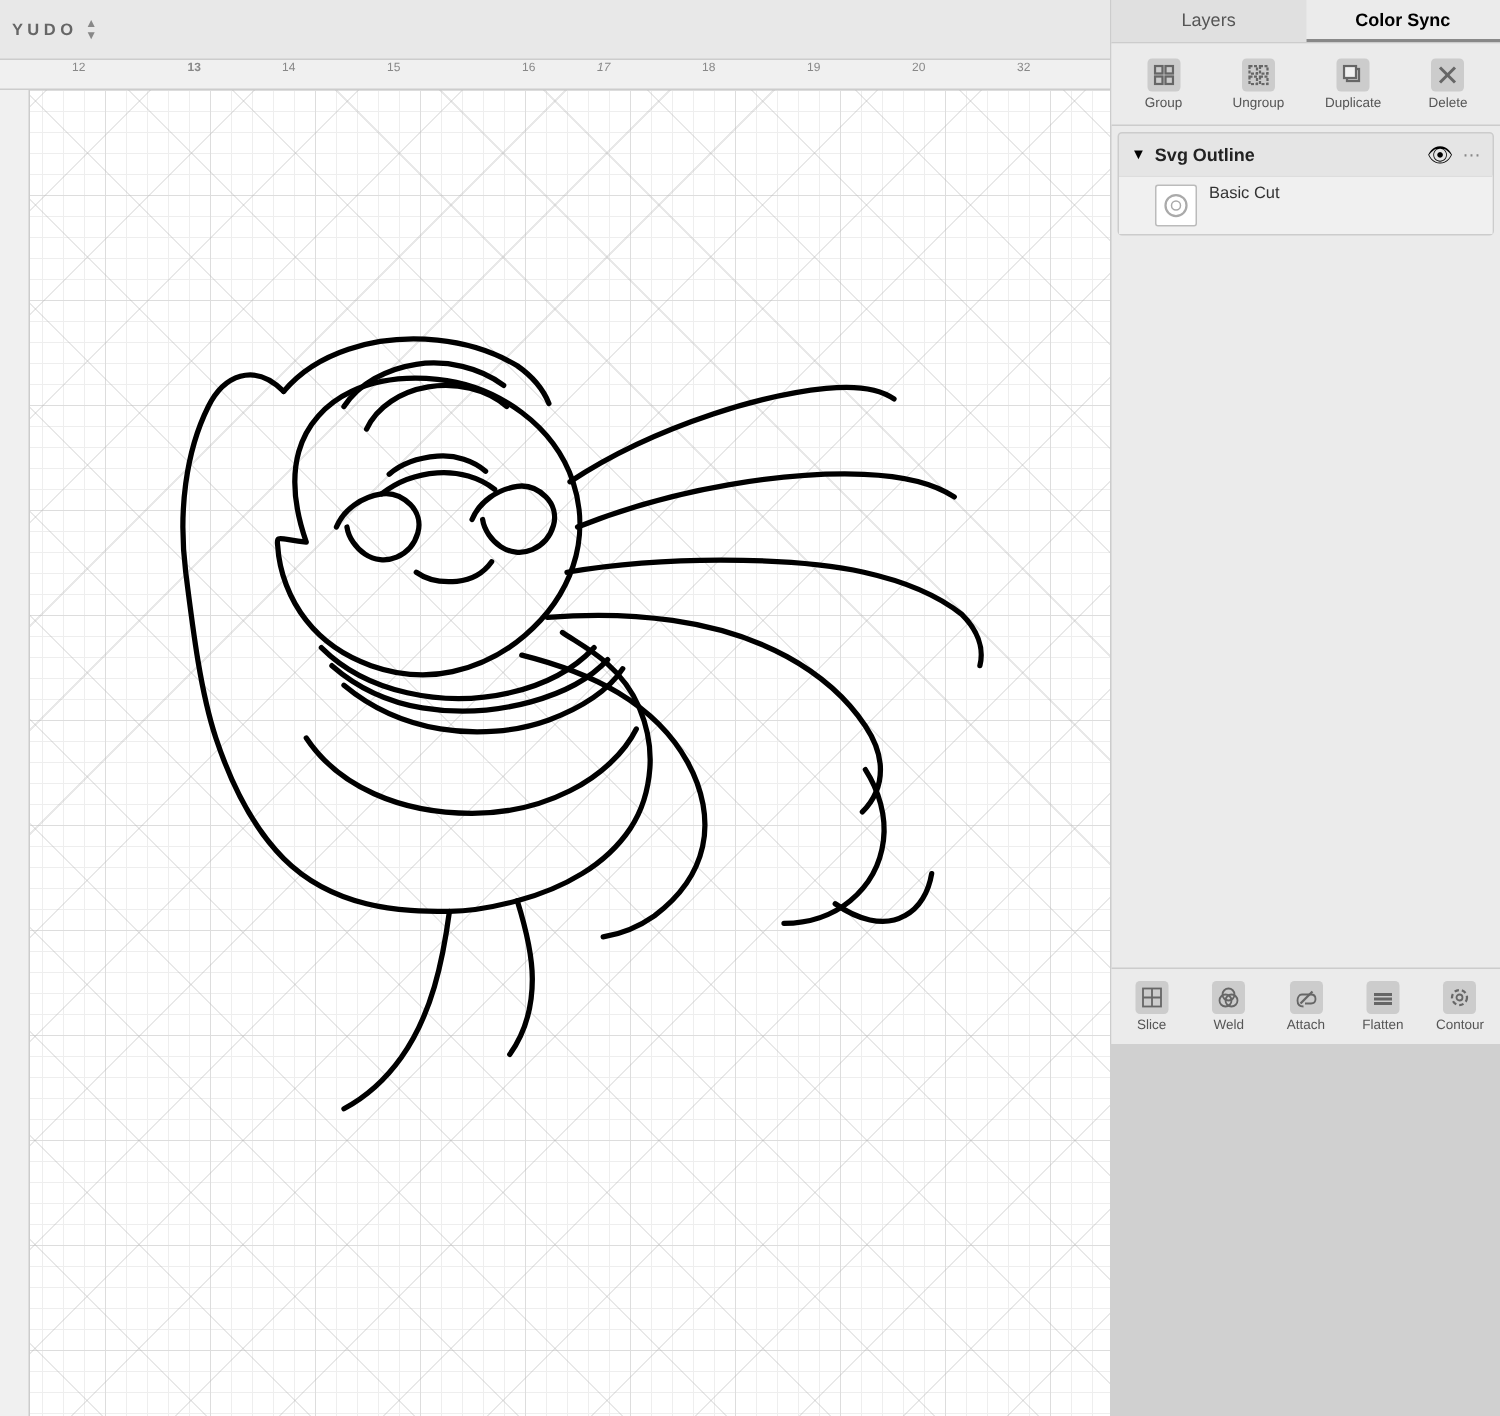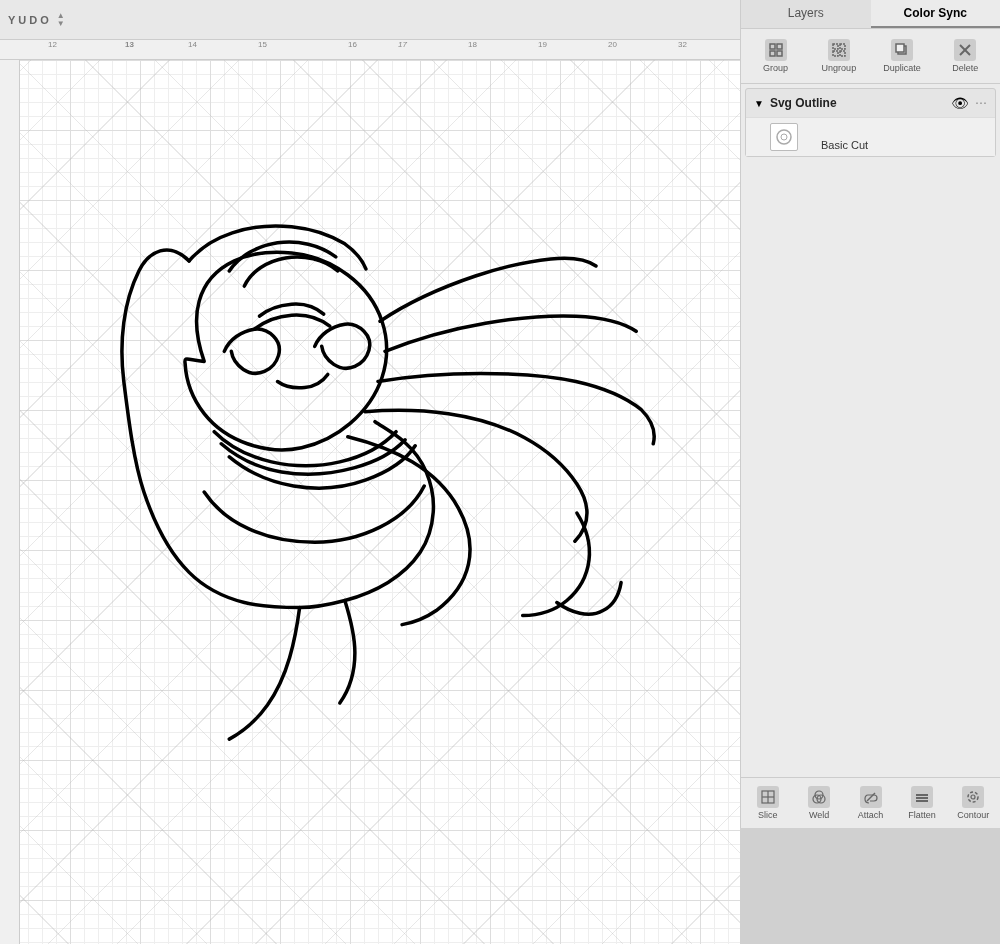--- a/index.html
+++ b/index.html
@@ -70,21 +70,21 @@
       top: 0;
       left: 20px;
       width: 720px;
       height: calc(100% - 20px);
       z-index: 3;
     }
 
     
     .right-panel {
       width: 260px;
-      height: 828px;
+      height: 696px;
       background: #ebebeb;
       border-left: 1px solid #ccc;
       display: flex;
       flex-direction: column;
     }
 
     
     .tab-bar {
       display: flex;
       background: #e0e0e0;
@@ -167,23 +167,23 @@
 
     .layer-group-name {
       font-size: 12px;
       font-weight: 600;
       color: #222;
       flex: 1;
     }
 
     .layer-item {
       display: flex;
-      align-items: flex-end;
+      align-items: flex-start;
       padding: 5px 8px 5px 24px;
-      gap: 23px;
+      gap: 8px;
       background: #f0f0f0;
       border-top: 1px solid #ddd;
     }
 
     .layer-thumb {
       width: 28px;
       height: 28px;
       border: 1px solid #bbb;
       background: #fff;
       display: flex;

